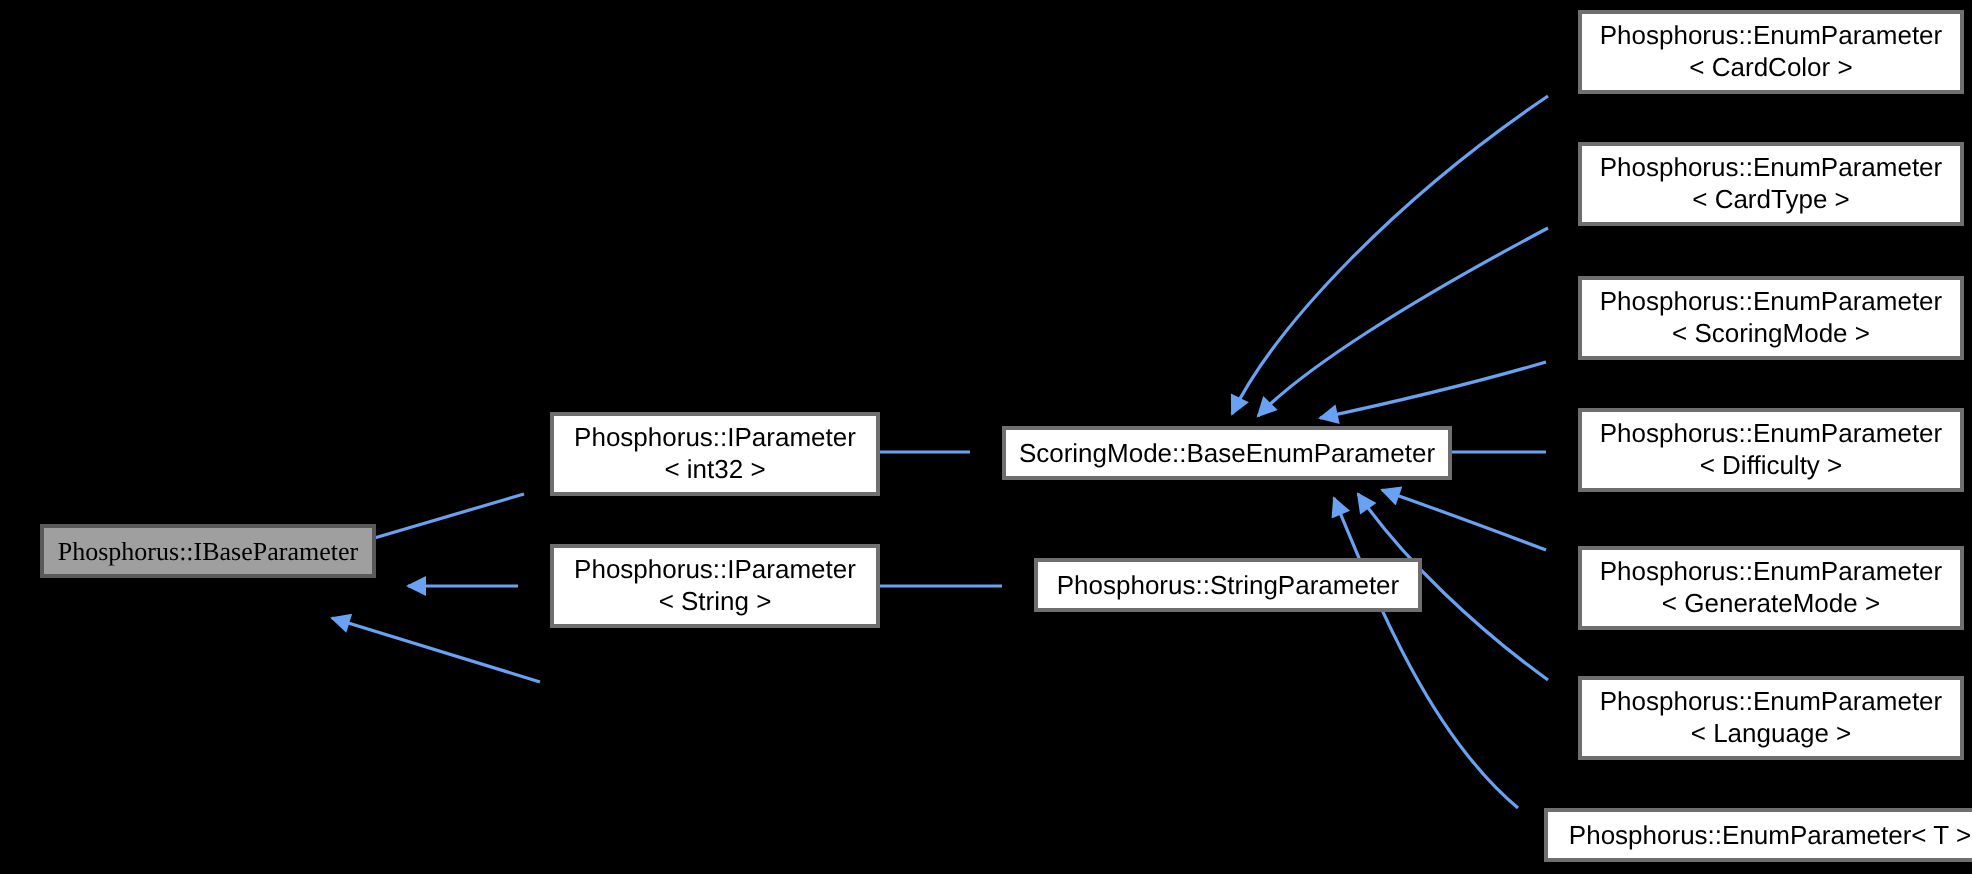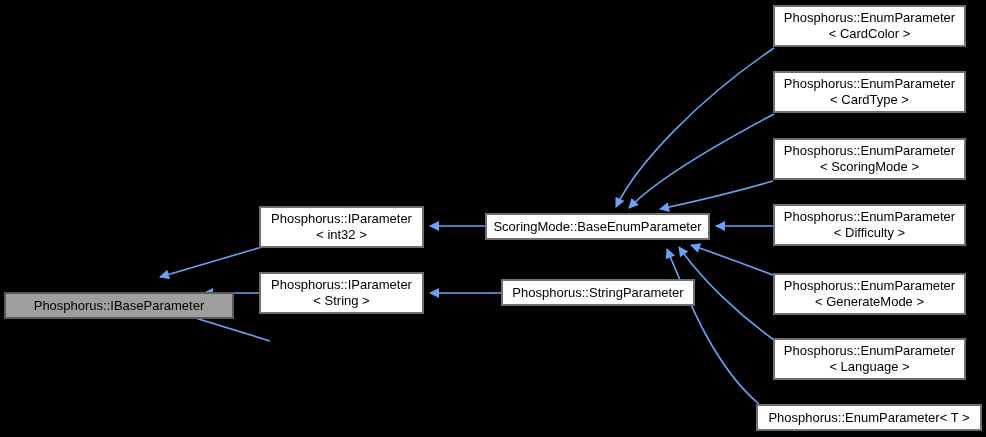--- a/index.html
+++ b/index.html
@@ -43,20 +43,21 @@
     color: var(--text);
     font-size: 13px;
     line-height: 16px;
     display: flex;
     flex-direction: column;
     align-items: center;
     justify-content: center;
     text-align: center;
     white-space: nowrap;
     cursor: pointer;
+    margin-left: 16px;
   }
   .node.highlight {
     background: var(--highlight-fill);
     border-color: var(--highlight-border);
     cursor: default;
   }
   .node span { display: block; }
 </style>
 </head>
 <body>
@@ -76,21 +77,21 @@
     <path class="edge" d="M 501,293 L 430,293" marker-end="url(#arrowhead)"></path>
     <path class="edge" d="M 774,48 C 700,98 638,162 616,207" marker-end="url(#arrowhead)"></path>
     <path class="edge" d="M 774,114 C 706,150 652,184 629,208" marker-end="url(#arrowhead)"></path>
     <path class="edge" d="M 773,181 C 732,193 688,203 660,209" marker-end="url(#arrowhead)"></path>
     <path class="edge" d="M 773,226 L 716,226" marker-end="url(#arrowhead)"></path>
     <path class="edge" d="M 773,275 Q 728,258 691,245" marker-end="url(#arrowhead)"></path>
     <path class="edge" d="M 774,340 C 738,314 702,280 679,247" marker-end="url(#arrowhead)"></path>
     <path class="edge" d="M 759,404 C 716,368 690,305 667,249" marker-end="url(#arrowhead)"></path>
   </svg>
 
-  <div class="node highlight" style="left:4px; top:292px; width:230px; height:27px;">
+  <div class="node highlight" style="left:4px; top:262px; width:168px; height:27px;font-family:Liberation Serif, serif;">
     <span>Phosphorus::IBaseParameter</span>
   </div>
 
   <div class="node" style="left:259px; top:206px; width:165px; height:42px;">
     <span>Phosphorus::IParameter</span>
     <span>&lt; int32 &gt;</span>
   </div>
 
   <div class="node" style="left:259px; top:272px; width:165px; height:42px;">
     <span>Phosphorus::IParameter</span>

